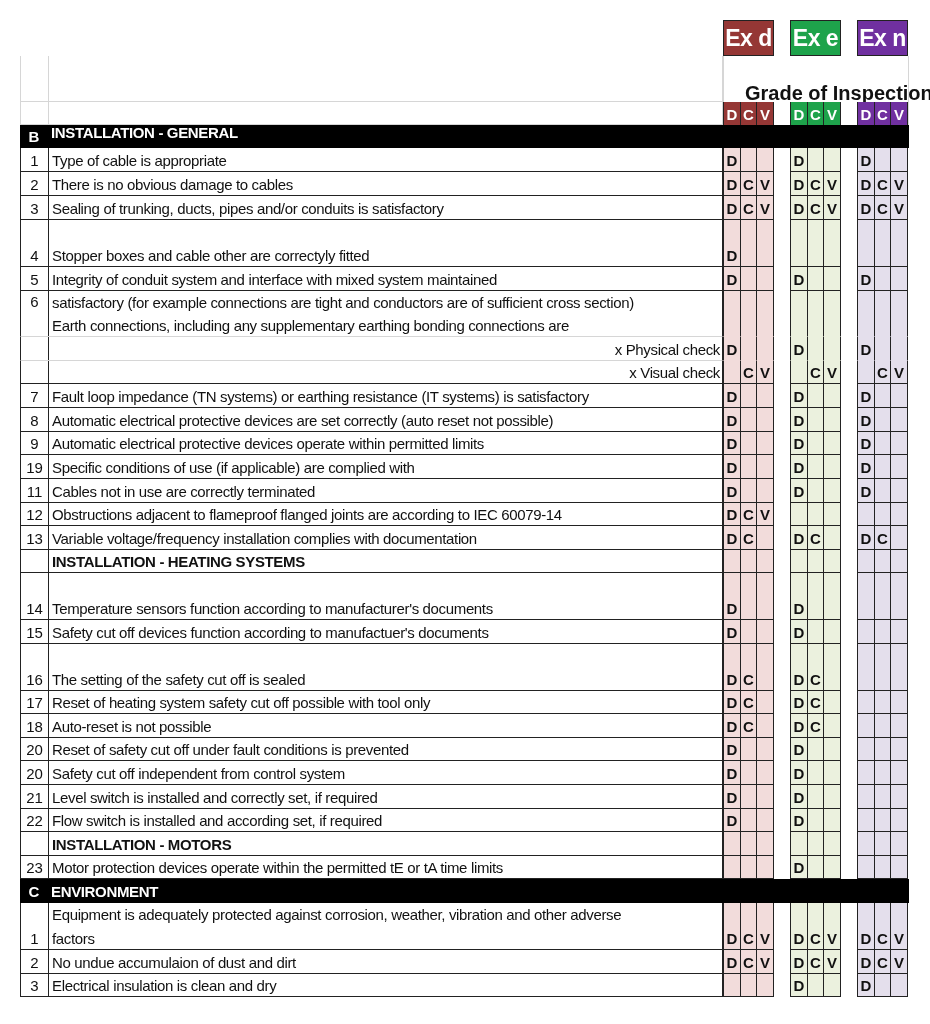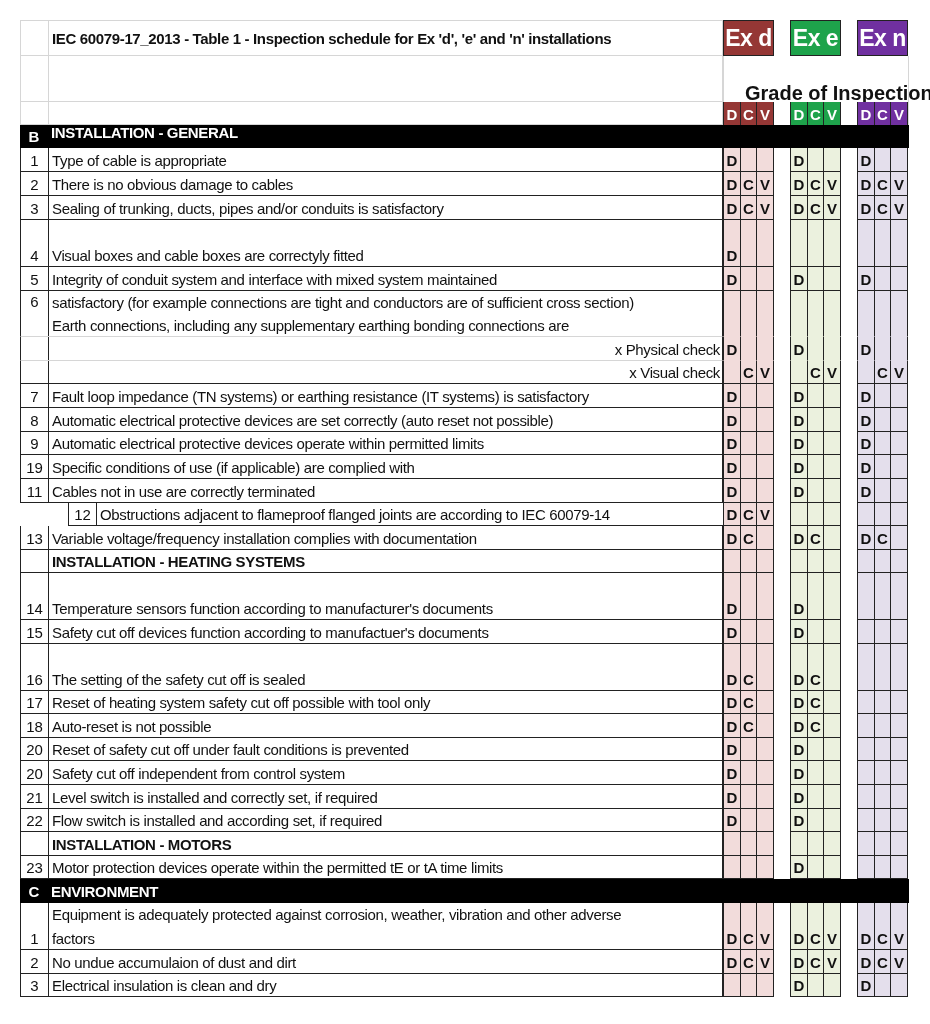--- a/index.html
+++ b/index.html
@@ -23,24 +23,20 @@
   .badge{position:absolute;top:20px;height:36px;color:#fff;font-weight:bold;font-size:23px;display:flex;align-items:center;justify-content:center;box-sizing:border-box;border:1.5px solid #222;letter-spacing:-0.5px;}
   .hdrcell{position:absolute;top:102px;height:24px;color:#fff;font-weight:bold;font-size:15px;display:flex;align-items:center;justify-content:center;box-sizing:border-box;border-right:1px solid #222;}
   .grade{position:absolute;top:82px;left:745px;font-weight:bold;font-size:20px;white-space:nowrap;}
   .titletxt{font-weight:bold;}
 </style>
 </head>
 <body>
 
 <div class="sheet">
 
-  <div class="row light" style="top:20px;height:36px;border-top:1px solid #d6d6d6;width:703px;">
-    <div class="num"></div>
-    <div class="txt titletxt" style="align-items:center;padding-bottom:0;font-size:15px;">IEC 60079-17_2013 - Table 1 - Inspection schedule for Ex 'd', 'e' and 'n' installations</div>
-  </div>
   <div class="row light" style="top:56px;height:46px;">
     <div class="num"></div>
   </div>
   <div class="row light" style="top:102px;height:23px;">
     <div class="num"></div>
   </div>
   <div style="position:absolute;left:723px;top:56px;width:186px;height:69px;border-right:1px solid #d6d6d6;border-left:1px solid #d6d6d6;box-sizing:border-box;"></div>
 
   <div class="grade">Grade of Inspection</div>
 
@@ -97,21 +93,21 @@
       <div class="cell" style="left: 741px; top: 196px; width: 16px; height: 24px; background: rgb(242, 220, 219);">C</div>
       <div class="cell" style="left: 757px; top: 196px; width: 17px; height: 24px; background: rgb(242, 220, 219);">V</div>
       <div class="cell first" style="left: 790px; top: 196px; width: 18px; height: 24px; background: rgb(235, 241, 222);">D</div>
       <div class="cell" style="left: 808px; top: 196px; width: 16px; height: 24px; background: rgb(235, 241, 222);">C</div>
       <div class="cell" style="left: 824px; top: 196px; width: 17px; height: 24px; background: rgb(235, 241, 222);">V</div>
       <div class="cell first" style="left: 857px; top: 196px; width: 18px; height: 24px; background: rgb(228, 223, 236);">D</div>
       <div class="cell" style="left: 875px; top: 196px; width: 16px; height: 24px; background: rgb(228, 223, 236);">C</div>
       <div class="cell" style="left: 891px; top: 196px; width: 17px; height: 24px; background: rgb(228, 223, 236);">V</div>
       <div class="row bordered" style="top: 220px; height: 47px;">
         <div class="num">4</div>
-        <div class="txt">Visual boxes and cable boxes are correctyly fitted</div>
+        <div class="txt">Stopper boxes and cable other are correctyly fitted</div>
       </div>
       <div class="cell first" style="left: 723px; top: 220px; width: 18px; height: 47px; background: rgb(242, 220, 219);">D</div>
       <div class="cell" style="left: 741px; top: 220px; width: 16px; height: 47px; background: rgb(242, 220, 219);"></div>
       <div class="cell" style="left: 757px; top: 220px; width: 17px; height: 47px; background: rgb(242, 220, 219);"></div>
       <div class="cell first" style="left: 790px; top: 220px; width: 18px; height: 47px; background: rgb(235, 241, 222);"></div>
       <div class="cell" style="left: 808px; top: 220px; width: 16px; height: 47px; background: rgb(235, 241, 222);"></div>
       <div class="cell" style="left: 824px; top: 220px; width: 17px; height: 47px; background: rgb(235, 241, 222);"></div>
       <div class="cell first" style="left: 857px; top: 220px; width: 18px; height: 47px; background: rgb(228, 223, 236);"></div>
       <div class="cell" style="left: 875px; top: 220px; width: 16px; height: 47px; background: rgb(228, 223, 236);"></div>
       <div class="cell" style="left: 891px; top: 220px; width: 17px; height: 47px; background: rgb(228, 223, 236);"></div>
@@ -228,21 +224,21 @@
       </div>
       <div class="cell first" style="left: 723px; top: 479px; width: 18px; height: 24px; background: rgb(242, 220, 219);">D</div>
       <div class="cell" style="left: 741px; top: 479px; width: 16px; height: 24px; background: rgb(242, 220, 219);"></div>
       <div class="cell" style="left: 757px; top: 479px; width: 17px; height: 24px; background: rgb(242, 220, 219);"></div>
       <div class="cell first" style="left: 790px; top: 479px; width: 18px; height: 24px; background: rgb(235, 241, 222);">D</div>
       <div class="cell" style="left: 808px; top: 479px; width: 16px; height: 24px; background: rgb(235, 241, 222);"></div>
       <div class="cell" style="left: 824px; top: 479px; width: 17px; height: 24px; background: rgb(235, 241, 222);"></div>
       <div class="cell first" style="left: 857px; top: 479px; width: 18px; height: 24px; background: rgb(228, 223, 236);">D</div>
       <div class="cell" style="left: 875px; top: 479px; width: 16px; height: 24px; background: rgb(228, 223, 236);"></div>
       <div class="cell" style="left: 891px; top: 479px; width: 17px; height: 24px; background: rgb(228, 223, 236);"></div>
-      <div class="row bordered" style="top: 503px; height: 23px; margin-left: 48px;">
+      <div class="row bordered" style="top: 503px; height: 23px;">
         <div class="num">12</div>
         <div class="txt">Obstructions adjacent to flameproof flanged joints are according to IEC 60079-14</div>
       </div>
       <div class="cell first" style="left: 723px; top: 503px; width: 18px; height: 23px; background: rgb(242, 220, 219);">D</div>
       <div class="cell" style="left: 741px; top: 503px; width: 16px; height: 23px; background: rgb(242, 220, 219);">C</div>
       <div class="cell" style="left: 757px; top: 503px; width: 17px; height: 23px; background: rgb(242, 220, 219);">V</div>
       <div class="cell first" style="left: 790px; top: 503px; width: 18px; height: 23px; background: rgb(235, 241, 222);"></div>
       <div class="cell" style="left: 808px; top: 503px; width: 16px; height: 23px; background: rgb(235, 241, 222);"></div>
       <div class="cell" style="left: 824px; top: 503px; width: 17px; height: 23px; background: rgb(235, 241, 222);"></div>
       <div class="cell first" style="left: 857px; top: 503px; width: 18px; height: 23px; background: rgb(228, 223, 236);"></div>

